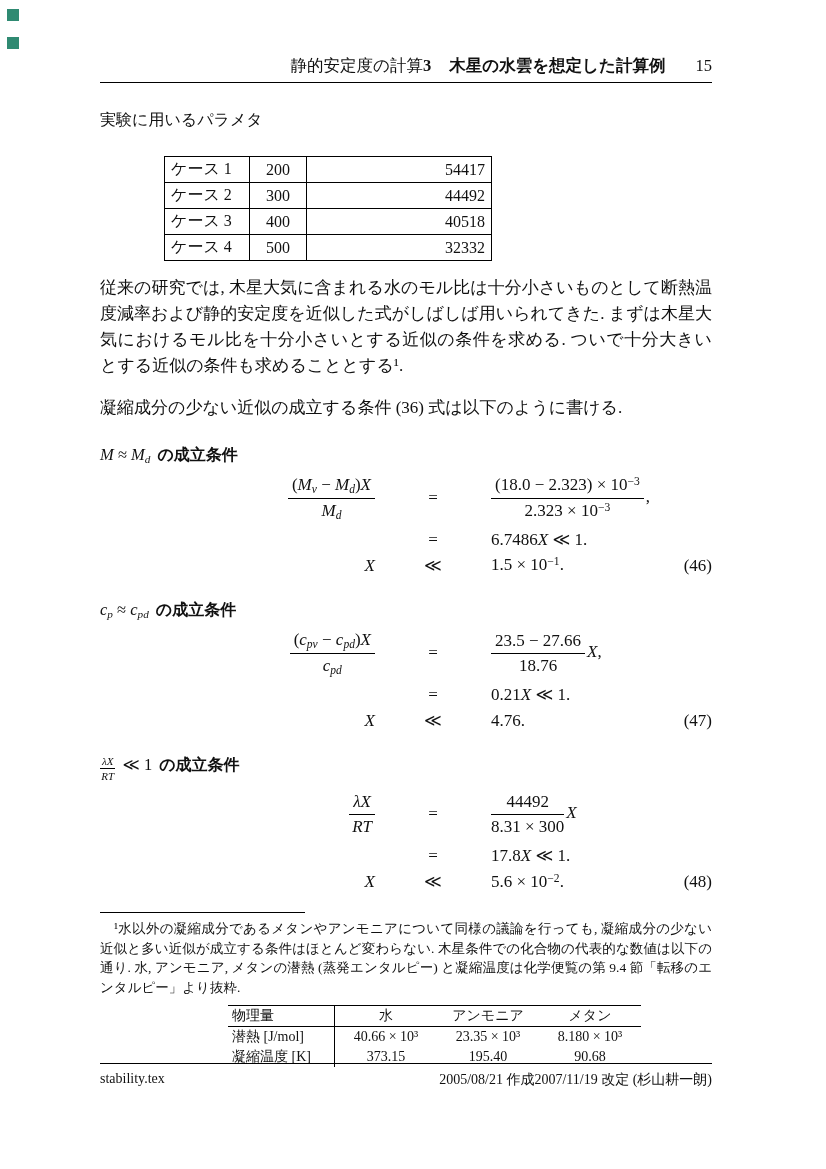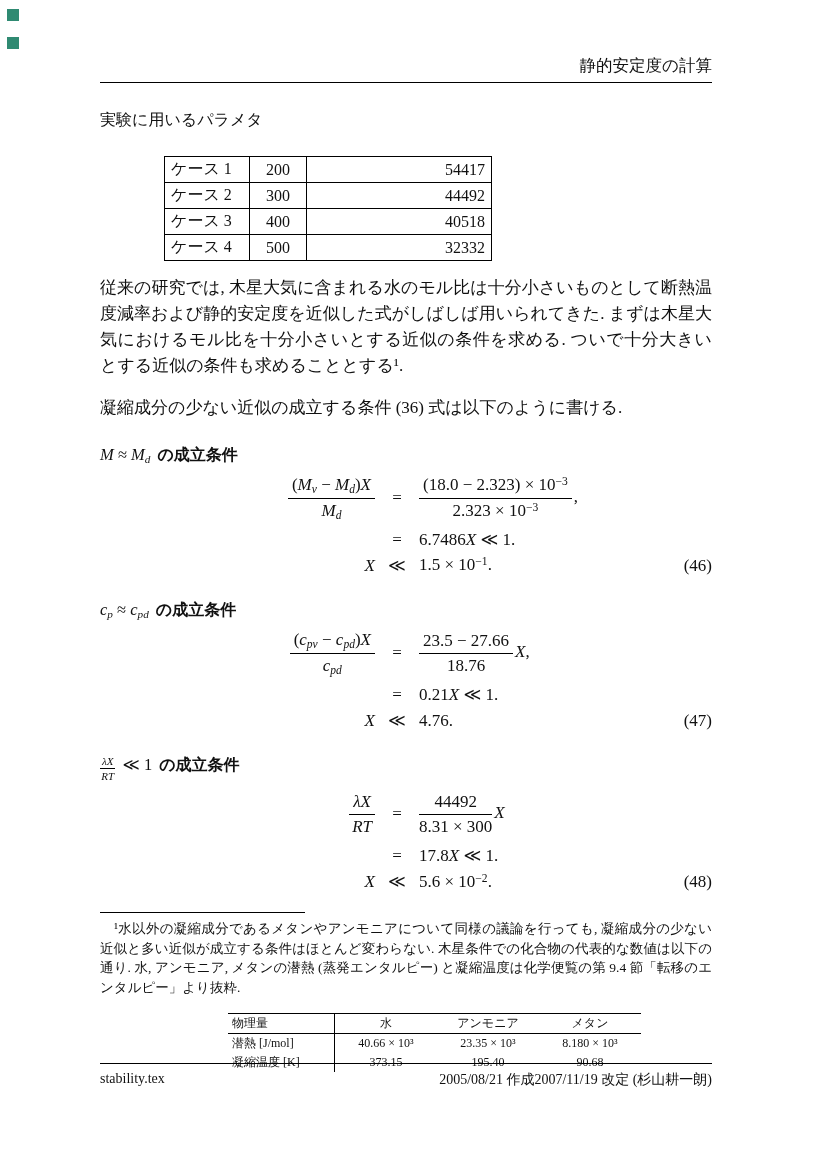--- a/index.html
+++ b/index.html
@@ -34,57 +34,62 @@
   
   .body{margin:14px 0 0 0; font-size:17px; line-height:26px; text-align:justify;}
   .p2{margin-top:16px;}
   
   .eqhead{margin-top:24px; font-size:16.5px; display:flex; align-items:flex-start; gap:7px;}
   .eqhead .bold{font-weight:bold; font-size:16px;}
   .math i{font-style:italic;}
   .math sub{font-size:68%; vertical-align:-0.25em;}
   .math sup{font-size:68%; vertical-align:0.45em;}
   .eqblock{margin-top:6px; font-size:17px;}
-  .eqrow{position:relative; display:flex; align-items:center; margin-top:5px;}
+  .eqrow{position:relative; display:flex; align-items:center; margin-top:5px;gap:36px;}
   .eqrow .lhs{width:275px; text-align:right;}
   .eqrow .rel{width:44px; text-align:center;}
   .eqrow .rhs{flex:1; text-align:left;}
   .eqrow .eqno{position:absolute; right:0; top:50%; transform:translateY(-50%);}
   .tallrow{min-height:52px;}
   .frac{display:inline-block; vertical-align:middle; text-align:center;}
   .frac .num{display:block; border-bottom:1px solid #000; padding:0 4px 2px 4px;}
   .frac .den{display:block; padding-top:2px;}
   .sfrac{display:inline-block; vertical-align:middle; text-align:center; font-size:11px; line-height:1.1;}
   .sfrac .num{display:block; border-bottom:1px solid #000; padding:0 2px 1px 2px;}
   .sfrac .den{display:block; padding-top:1px;}
   .tail{margin-left:2px;}
   
   .fnrule{margin-top:20px; width:205px; height:1px; background:#000;}
   .fn{margin:6px 0 0 0; font-size:13.5px; line-height:19.5px; text-align:justify; text-indent:14px;}
-  .fntable{margin:16px 0 0 128px; border-collapse:collapse; font-size:12px;}
+  .fntable{margin:8px 0 0 128px; border-collapse:collapse; font-size:14px;}
   .fntable td,.fntable th{padding:1px 10px; font-weight:normal;}
   .fntable tr.hrow td{border-top:1px solid #000; border-bottom:1px solid #000;}
   .fntable .c1{border-right:1px solid #000; text-align:left; padding-left:4px; min-width:92px;}
   .fntable .cc{text-align:center; min-width:82px;}
   
   .pagefoot{position:absolute; left:100px; top:1063px; width:612px; font-size:14px;}
   .footrule{height:1px; background:#000;}
   .pf-line{display:flex; justify-content:space-between; margin-top:7px;}
 </style>
 </head>
 <body>
 
 <div class="page">
   <div class="marker marker1" style="background: rgb(47, 138, 114);"></div>
   <div class="marker marker2" style="background: rgb(47, 138, 114);"></div>
 
   <div class="content">
 
     <div class="pagehead">
       <span class="ph-left jp-go">静的安定度の計算</span>
+      <span class="ph-right">
+        <span class="sec-no">3</span>
+        <span class="sec-title jp-go">木星の水雲を想定した計算例</span>
+        <span class="page-no">15</span>
+      </span>
     </div>
     <div class="headrule"></div>
 
     <div class="subhead jp-go">実験に用いるパラメタ</div>
 
     <table class="ptable">
       <tbody>
       <tr>
         <td class="c-label">ケース 1</td>
         <td class="c-temp">200</td>

